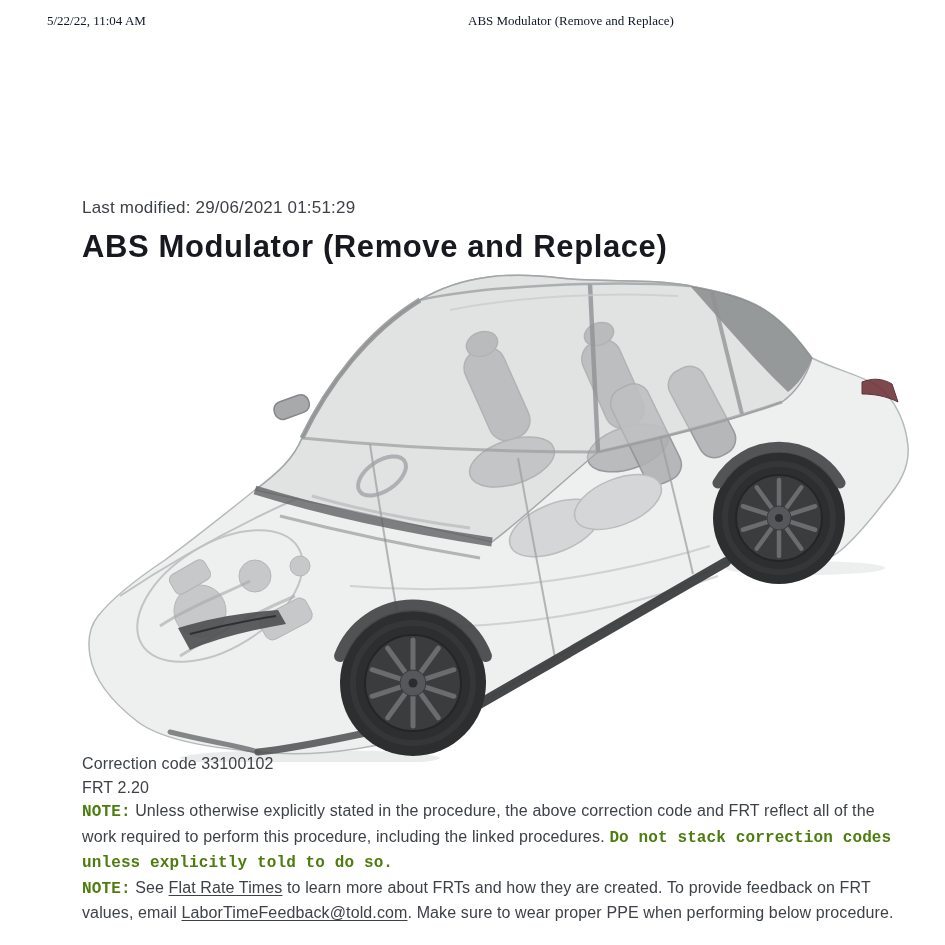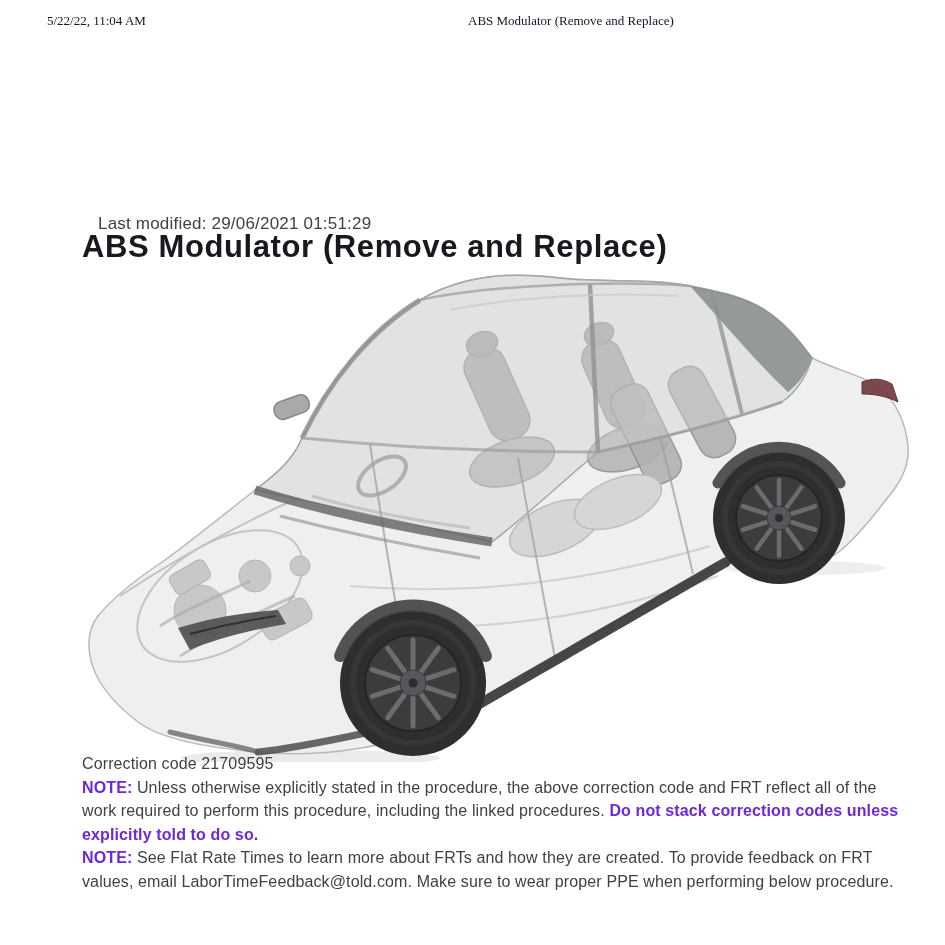--- a/index.html
+++ b/index.html
@@ -7,37 +7,37 @@
     width:945px;height:945px;position:relative;overflow:hidden;
     background:#ffffff;
     font-family:"Liberation Sans",sans-serif;
   }
   
   .ph{font-family:"Liberation Serif",serif;font-size:13px;color:#0f172a;}
   .ph-date{position:absolute;left:47px;top:13px;}
   .ph-title{position:absolute;left:468px;top:13px;}
   
   .last-modified{
-    position:absolute;left:82px;top:198px;margin:16px;
+    position:absolute;left:82px;top:198px;margin:0;
     font-size:17px;color:#3e4247;letter-spacing:.2px;
   }
   h1.doc-title{
     position:absolute;left:82px;top:229px;margin:0;
     font-size:31px;font-weight:700;color:#17191e;letter-spacing:.6px;
   }
   .car-figure{position:absolute;left:50px;top:266px;width:870px;height:496px;margin:0;}
   .car-figure svg{width:100%;height:100%;display:block;}
   .meta{
     position:absolute;left:82px;top:752px;width:826px;
     font-size:16px;line-height:23.5px;color:#3e4247;letter-spacing:.12px;
   }
   .meta p{margin:0;}
-  .meta strong{font-weight:700;color:#6d28d9;}
+  .meta strong{font-weight:700;color:#4d7c0f;font-family:Liberation Mono, monospace;}
   a.doc-link{
-    color:inherit;text-underline-offset:2px;cursor:pointer;
+    color:inherit;text-decoration:underline;text-underline-offset:2px;cursor:pointer;
   }
 </style>
 </head>
 <body>
 
 <header>
   <span class="ph ph-date">5/22/22, 11:04 AM</span>
   <span class="ph ph-title">ABS Modulator (Remove and Replace)</span>
 </header>
 
@@ -181,17 +181,18 @@
       </g>
 
       <g fill="none" stroke-linecap="round">
         <path d="M290,390 A78,78 0 0 1 436,390" stroke="#48494b" stroke-width="12" opacity="0.95"></path>
         <path d="M668,217 A70,70 0 0 1 790,217" stroke="#4a4b4d" stroke-width="11" opacity="0.95"></path>
       </g>
     </svg>
   </figure>
 
   <section class="meta">
-    <p>Correction code 21709595</p>
+    <p>Correction code 33100102</p>
+    <p>FRT 2.20</p>
     <p><strong>NOTE:</strong><span> Unless otherwise explicitly stated in the procedure, the above correction code and FRT reflect all of the work required to perform this procedure, including the linked procedures. </span><strong>Do not stack correction codes unless explicitly told to do so.</strong></p>
     <p><strong>NOTE:</strong><span> See </span><a class="doc-link">Flat Rate Times</a><span> to learn more about FRTs and how they are created. To provide feedback on FRT values, email </span><a class="doc-link">LaborTimeFeedback@told.com</a><span>. Make sure to wear proper PPE when performing below procedure.</span></p>
   </section>
 </main>
 
 </body></html>

